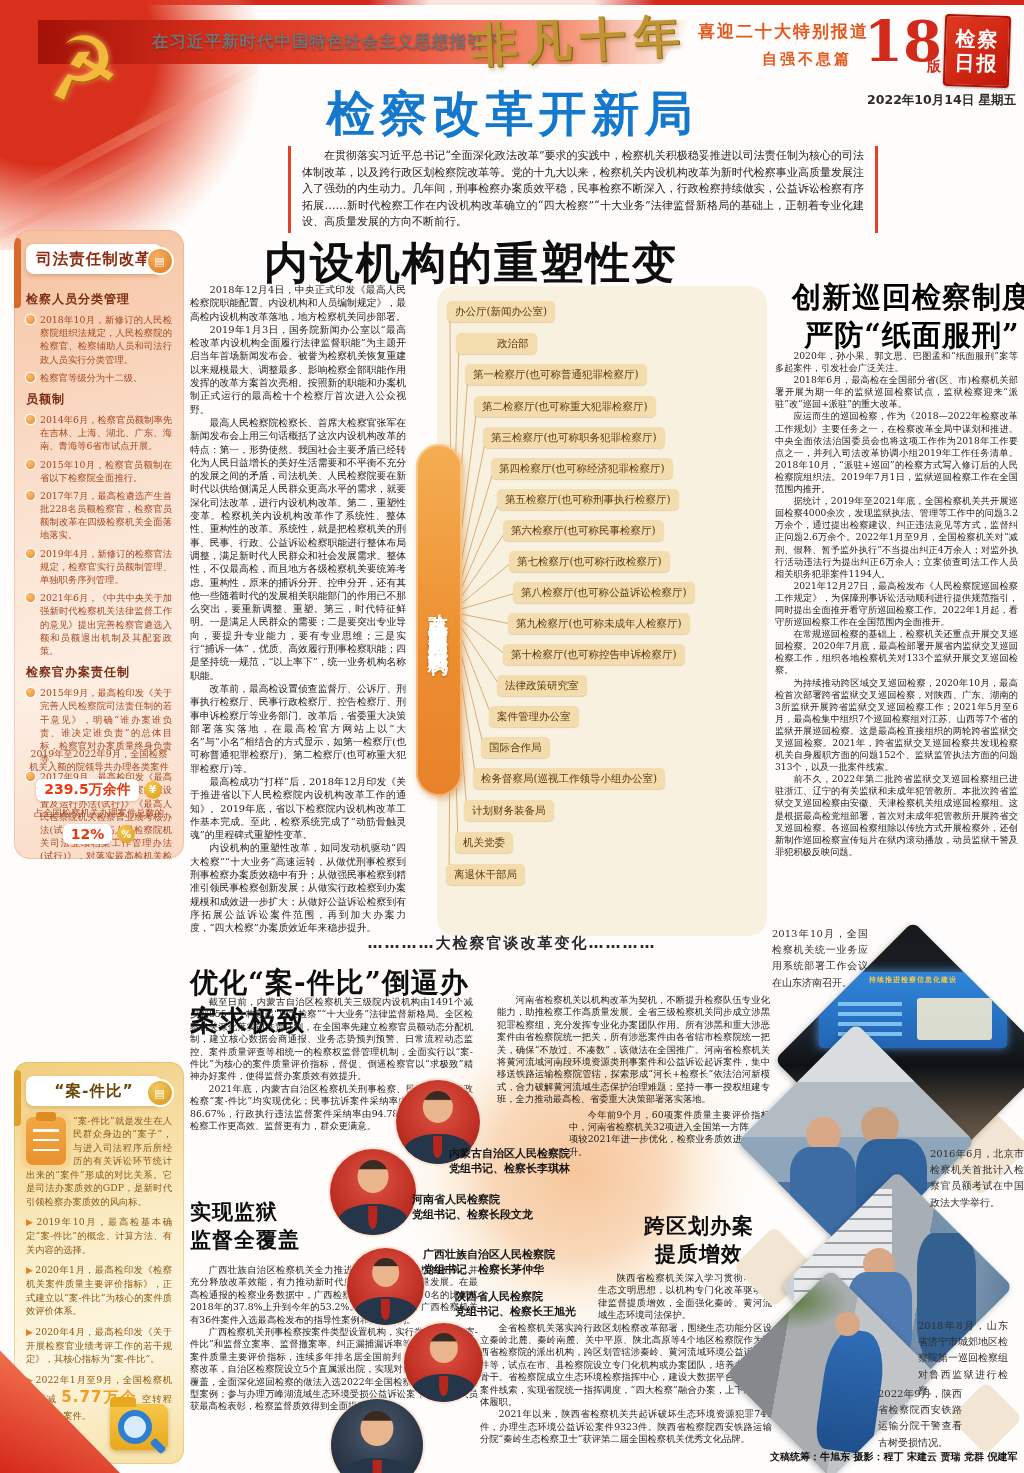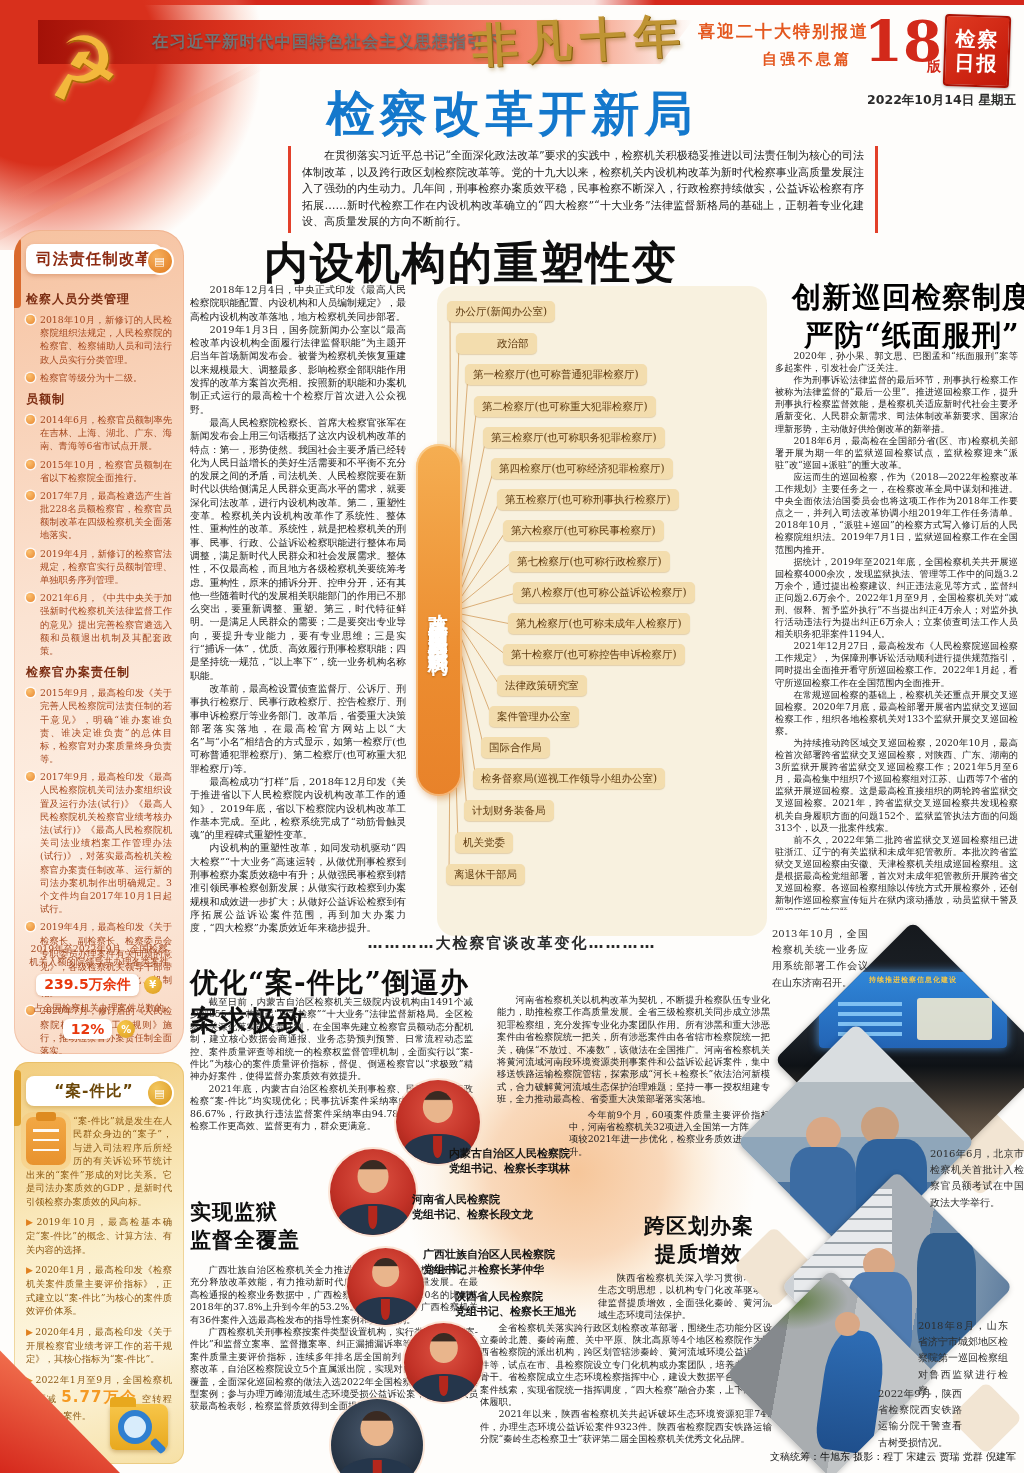--- a/index.html
+++ b/index.html
@@ -23,21 +23,21 @@
   .pageword{left:927px;top:58px;font-size:14px;font-weight:bold;color:#d2291a;}
   .seal{left:944px;top:15px;width:62px;height:68px;background:linear-gradient(135deg,#e03a22,#c11708);border:2px solid #a81205;border-radius:4px;color:#fff;display:flex;flex-direction:column;align-items:center;justify-content:center;font-weight:bold;transform:rotate(2deg);box-shadow:0 1px 3px rgba(0,0,0,.3);}
   .seal div{font-size:20px;line-height:1.2;letter-spacing:2px;}
   .hdate{left:836px;top:92px;width:180px;font-size:12.5px;font-weight:bold;color:#2b2b2b;text-align:right;}
 
   .maintitle{left:242px;top:82px;width:540px;font-size:48px;font-weight:900;color:#1478cc;letter-spacing:5px;text-align:center;}
   .intro{left:288px;top:146px;width:562px;border-left:3px solid #e2402a;border-right:3px solid #e2402a;padding:2px 11px;font-size:11px;line-height:1.5;color:#222;text-align:justify;}
   .intro p{margin:0;text-indent:2em;}
 
   
-  .sb1{left:14px;top:230px;width:170px;height:824px;border-radius:26px;background:linear-gradient(165deg,#f6c2a0,#fbe3d2 45%,#fdeee2 70%,#f9d9c4);overflow:hidden;box-shadow:inset 0 0 0 1px rgba(230,150,110,.35);}
+  .sb1{left:14px;top:230px;width:170px;height:629px;border-radius:16px;background:linear-gradient(165deg,#f6c2a0,#fbe3d2 45%,#fdeee2 70%,#f9d9c4);overflow:hidden;box-shadow:inset 0 0 0 1px rgba(230,150,110,.35);}
   .sb1:before{content:"";position:absolute;left:0;top:8px;width:7px;height:70px;background:#d96a2e;border-radius:0 4px 4px 0;}
   .side-titlebox{position:absolute;left:12px;top:14px;width:136px;height:30px;background:#fff;border-radius:8px;box-shadow:0 2px 4px rgba(180,90,40,.35);display:flex;align-items:center;justify-content:center;font-size:15.5px;font-weight:900;color:#8d2a10;letter-spacing:1px;}
   .badge{position:absolute;right:-12px;top:3px;width:24px;height:24px;border-radius:50%;background:radial-gradient(circle at 35% 30%,#f6b05e,#e07a1e);border:2px solid #fff;color:#fff;font-size:11px;display:flex;align-items:center;justify-content:center;}
   .side-body{position:absolute;left:12px;top:54px;width:146px;}
   .side-heading{font-size:12px;font-weight:900;color:#7c2d12;margin:7px 0 5px 0;letter-spacing:1px;}
   .side-item{display:flex;margin:0 0 5px 0;}
   .bullet{flex:0 0 9px;width:9px;height:9px;margin:2px 5px 0 0;border-radius:50%;background:radial-gradient(circle at 35% 30%,#fbc171,#e8872f);box-shadow:0 0 0 1.5px rgba(255,255,255,.8);}
   .side-text{font-family:"DejaVu Serif","Liberation Serif",serif;font-size:9.3px;line-height:1.42;color:#a3461e;text-align:justify;}
   .stat-label{font-family:"DejaVu Serif","Liberation Serif",serif;font-size:9.3px;line-height:1.45;color:#a3461e;text-align:center;margin-top:2px;}
   .stat-row{display:flex;align-items:center;justify-content:center;margin:5px 0;}
@@ -131,21 +131,21 @@
   .grid{position:absolute;left:8%;top:10%;width:40%;height:46%;background:repeating-linear-gradient(0deg,#e8eaec 0 10px,#9aa2a8 10px 12px),repeating-linear-gradient(90deg,rgba(255,255,255,0) 0 14px,rgba(120,128,134,.6) 14px 16px);}
   .ph4{left:757px;top:1300px;width:148px;height:148px;}
   .ph4 .d-in{background:linear-gradient(100deg,#85898d 0 30%,#a9adb0 30% 55%,#c2c5c7 55%);}
   .fig{position:absolute;left:46%;top:30%;width:26%;height:55%;background:linear-gradient(180deg,#2e6db5,#1f4f8c);border-radius:40% 40% 20% 20%;transform:rotate(8deg);}
   .leaf{position:absolute;left:8%;top:4%;width:50%;height:26%;background:radial-gradient(ellipse,#5d7a3f,rgba(93,122,63,0) 70%);}
   .cap{position:absolute;font-family:"DejaVu Serif","Liberation Serif",serif;font-size:10px;line-height:1.62;color:#2e2e2e;text-align:justify;z-index:3;}
   .capA{left:772px;top:926px;width:96px;}
   .capB{left:930px;top:1146px;width:94px;}
   .capC{left:918px;top:1318px;width:90px;}
   .capD{left:878px;top:1386px;width:84px;}
-  .credits{left:770px;top:1450px;width:252px;font-size:10px;font-weight:400;color:#111;z-index:4;}
+  .credits{left:770px;top:1450px;width:252px;font-size:10px;font-weight:700;color:#111;z-index:4;}
 </style>
 </head>
 <body>
 
 <div class="page">
 
   <div class="abs toprule"></div>
 
   <div class="abs blob"></div>
   <div class="abs band"></div>
@@ -316,21 +316,20 @@
   <div class="abs org-pill">
     <span>改革后的最高人民检察院内设机构</span>
   </div>
 
   <h2 class="abs h-right serif" style="margin:12px;">
     <div>创新巡回检察制度</div>
     <div>严防“纸面服刑”</div>
   </h2>
   <div class="abs body-col right-col">
       <p class="para">2020年，孙小果、郭文思、巴图孟和“纸面服刑”案等多起案件，引发社会广泛关注。</p>
-      <p class="para">作为刑事诉讼法律监督的最后环节，刑事执行检察工作被称为法律监督的“最后一公里”。推进巡回检察工作，提升刑事执行检察监督效能，是检察机关适应新时代社会主要矛盾新变化、人民群众新需求、司法体制改革新要求、国家治理新形势，主动做好供给侧改革的新举措。</p>
       <p class="para">2018年6月，最高检在全国部分省(区、市)检察机关部署开展为期一年的监狱巡回检察试点，监狱检察迎来“派驻”改“巡回+派驻”的重大改革。</p>
       <p class="para">应运而生的巡回检察，作为《2018—2022年检察改革工作规划》主要任务之一，在检察改革全局中谋划和推进。中央全面依法治国委员会也将这项工作作为2018年工作要点之一，并列入司法改革协调小组2019年工作任务清单。2018年10月，“派驻+巡回”的检察方式写入修订后的人民检察院组织法。2019年7月1日，监狱巡回检察工作在全国范围内推开。</p>
       <p class="para">据统计，2019年至2021年底，全国检察机关共开展巡回检察4000余次，发现监狱执法、管理等工作中的问题3.2万余个，通过提出检察建议、纠正违法意见等方式，监督纠正问题2.6万余个。2022年1月至9月，全国检察机关对“减刑、假释、暂予监外执行”不当提出纠正4万余人；对监外执行活动违法行为提出纠正6万余人；立案侦查司法工作人员相关职务犯罪案件1194人。</p>
       <p class="para">2021年12月27日，最高检发布《人民检察院巡回检察工作规定》，为保障刑事诉讼活动顺利进行提供规范指引，同时提出全面推开看守所巡回检察工作。2022年1月起，看守所巡回检察工作在全国范围内全面推开。</p>
       <p class="para">在常规巡回检察的基础上，检察机关还重点开展交叉巡回检察。2020年7月底，最高检部署开展省内监狱交叉巡回检察工作，组织各地检察机关对133个监狱开展交叉巡回检察。</p>
       <p class="para">为持续推动跨区域交叉巡回检察，2020年10月，最高检首次部署跨省监狱交叉巡回检察，对陕西、广东、湖南的3所监狱开展跨省监狱交叉巡回检察工作；2021年5月至6月，最高检集中组织7个巡回检察组对江苏、山西等7个省的监狱开展巡回检察。这是最高检直接组织的两轮跨省监狱交叉巡回检察。2021年，跨省监狱交叉巡回检察共发现检察机关自身履职方面的问题152个、监狱监管执法方面的问题313个，以及一批案件线索。</p>
       <p class="para">前不久，2022年第二批跨省监狱交叉巡回检察组已进驻浙江、辽宁的有关监狱和未成年犯管教所。本批次跨省监狱交叉巡回检察由安徽、天津检察机关组成巡回检察组。这是根据最高检党组部署，首次对未成年犯管教所开展跨省交叉巡回检察。各巡回检察组除以传统方式开展检察外，还创新制作巡回检察宣传短片在狱内滚动播放，动员监狱干警及罪犯积极反映问题。</p>
     </div>
 
   <div class="abs divider">…………大检察官谈改革变化…………</div>

